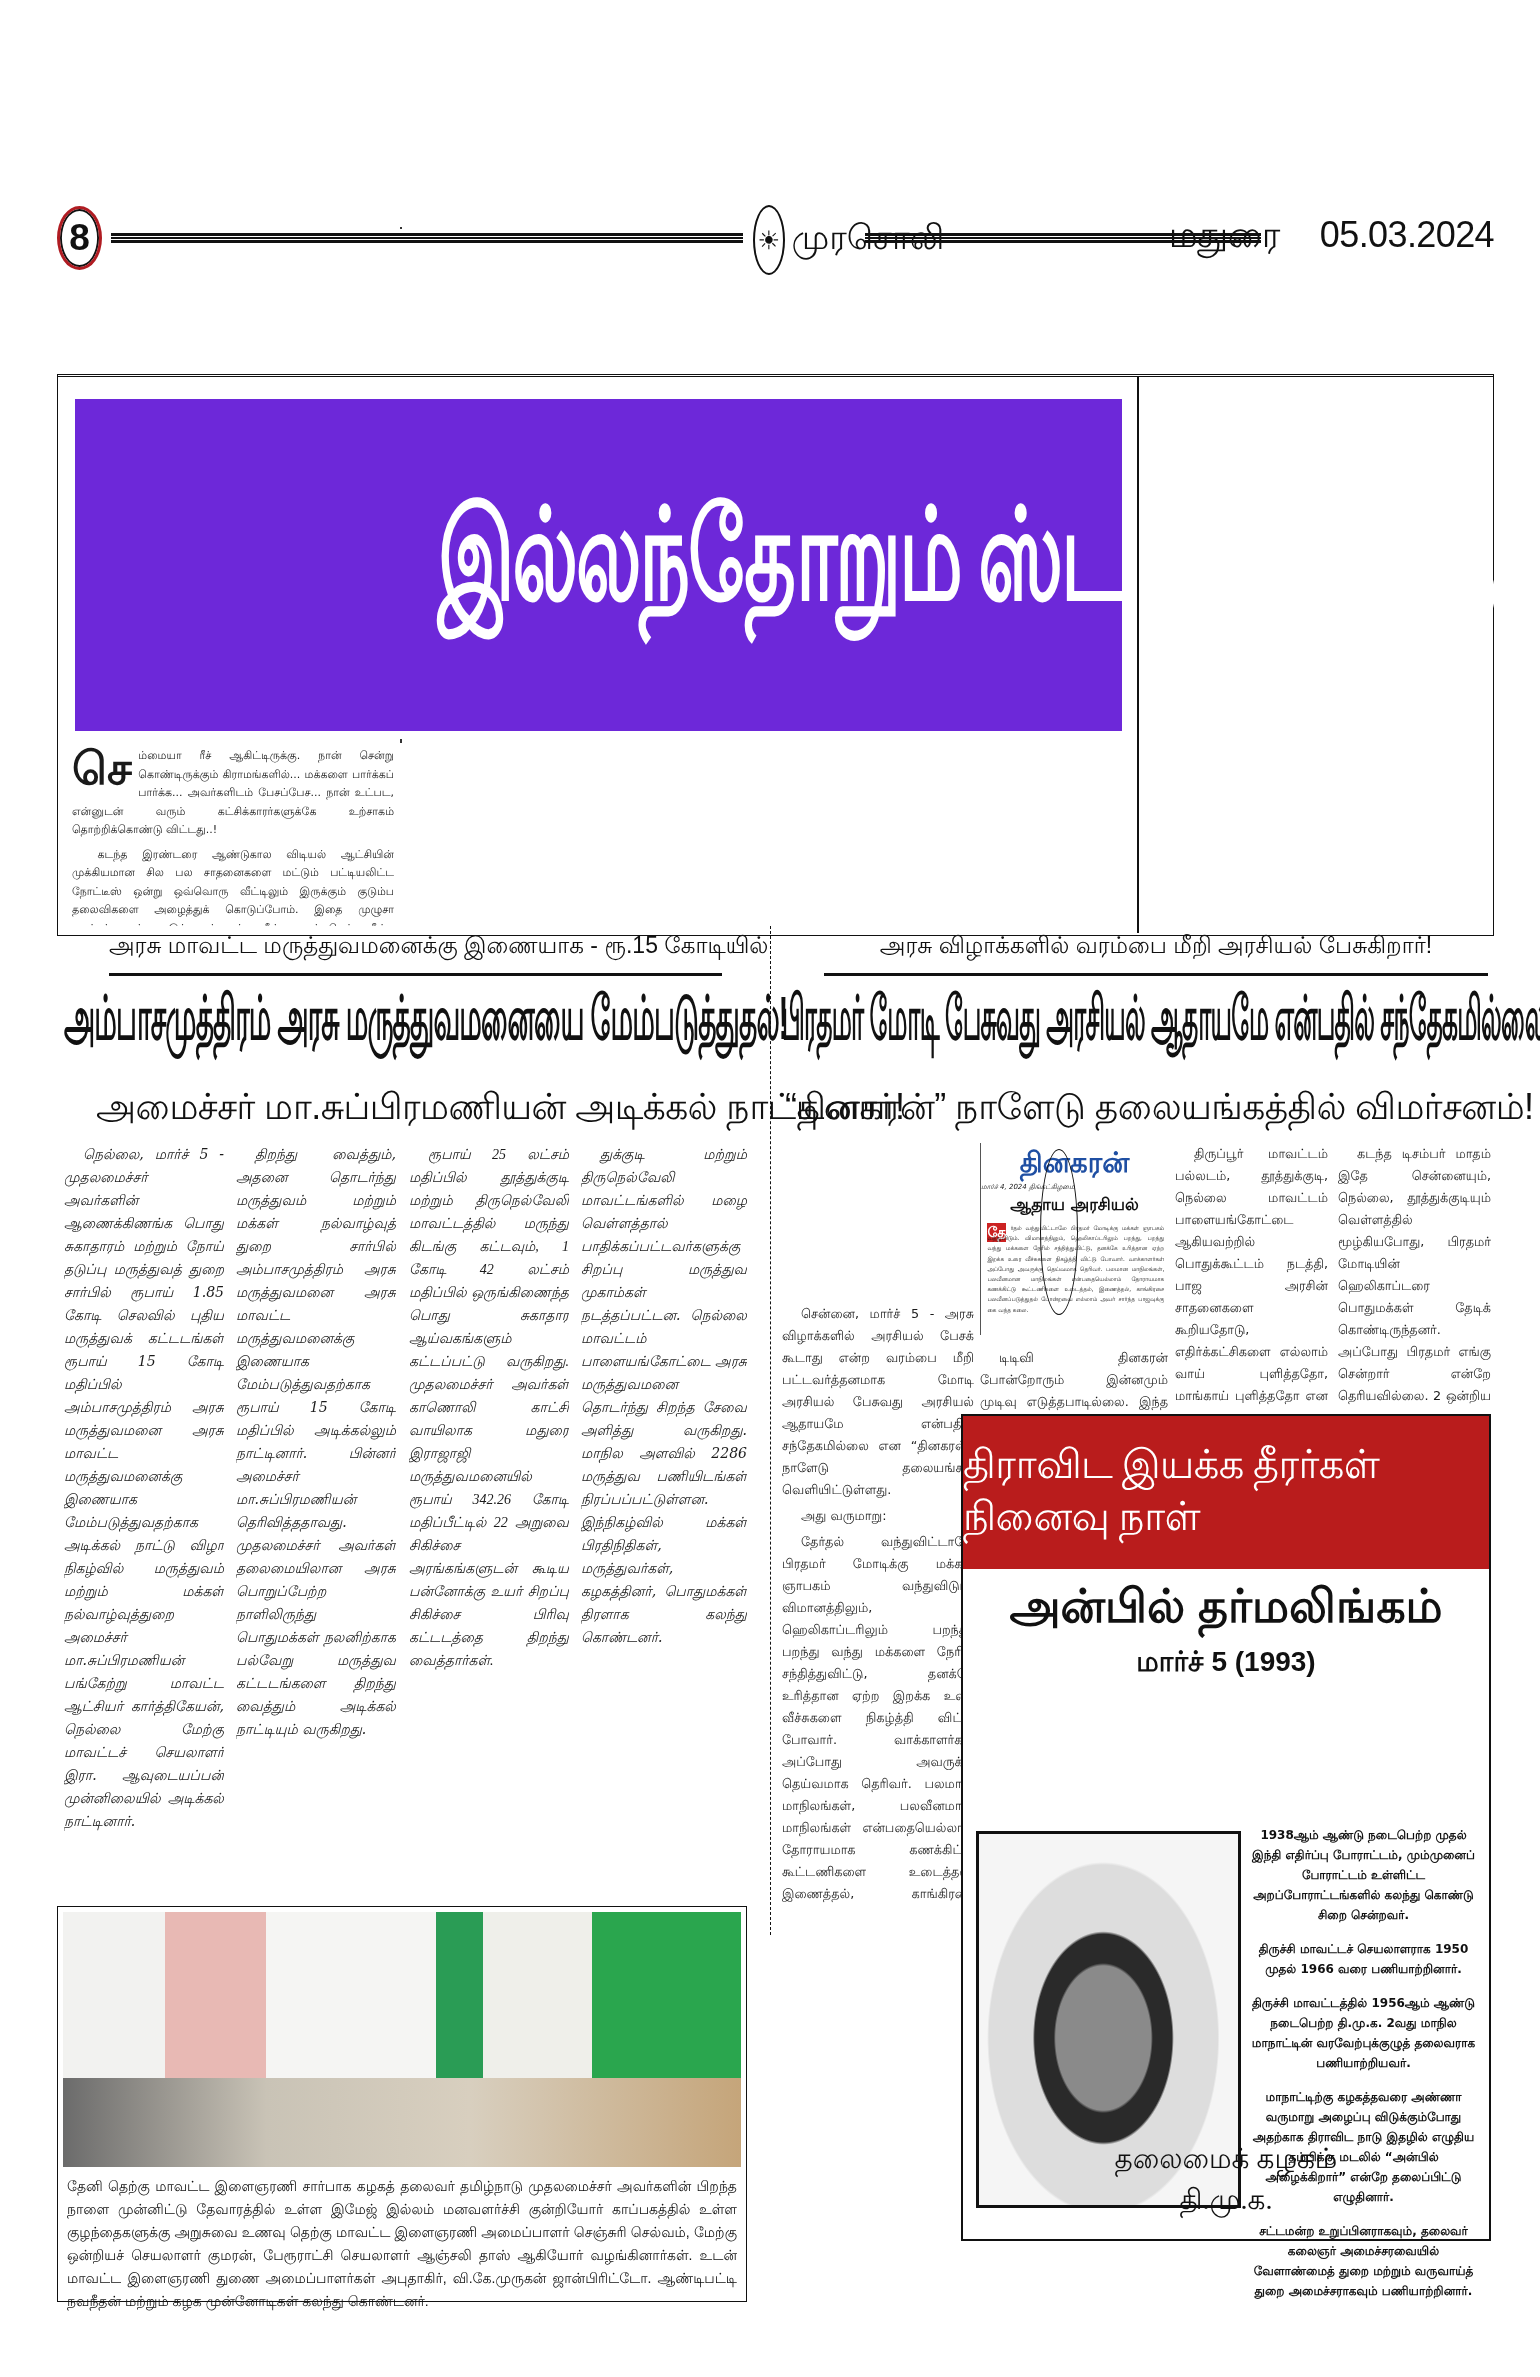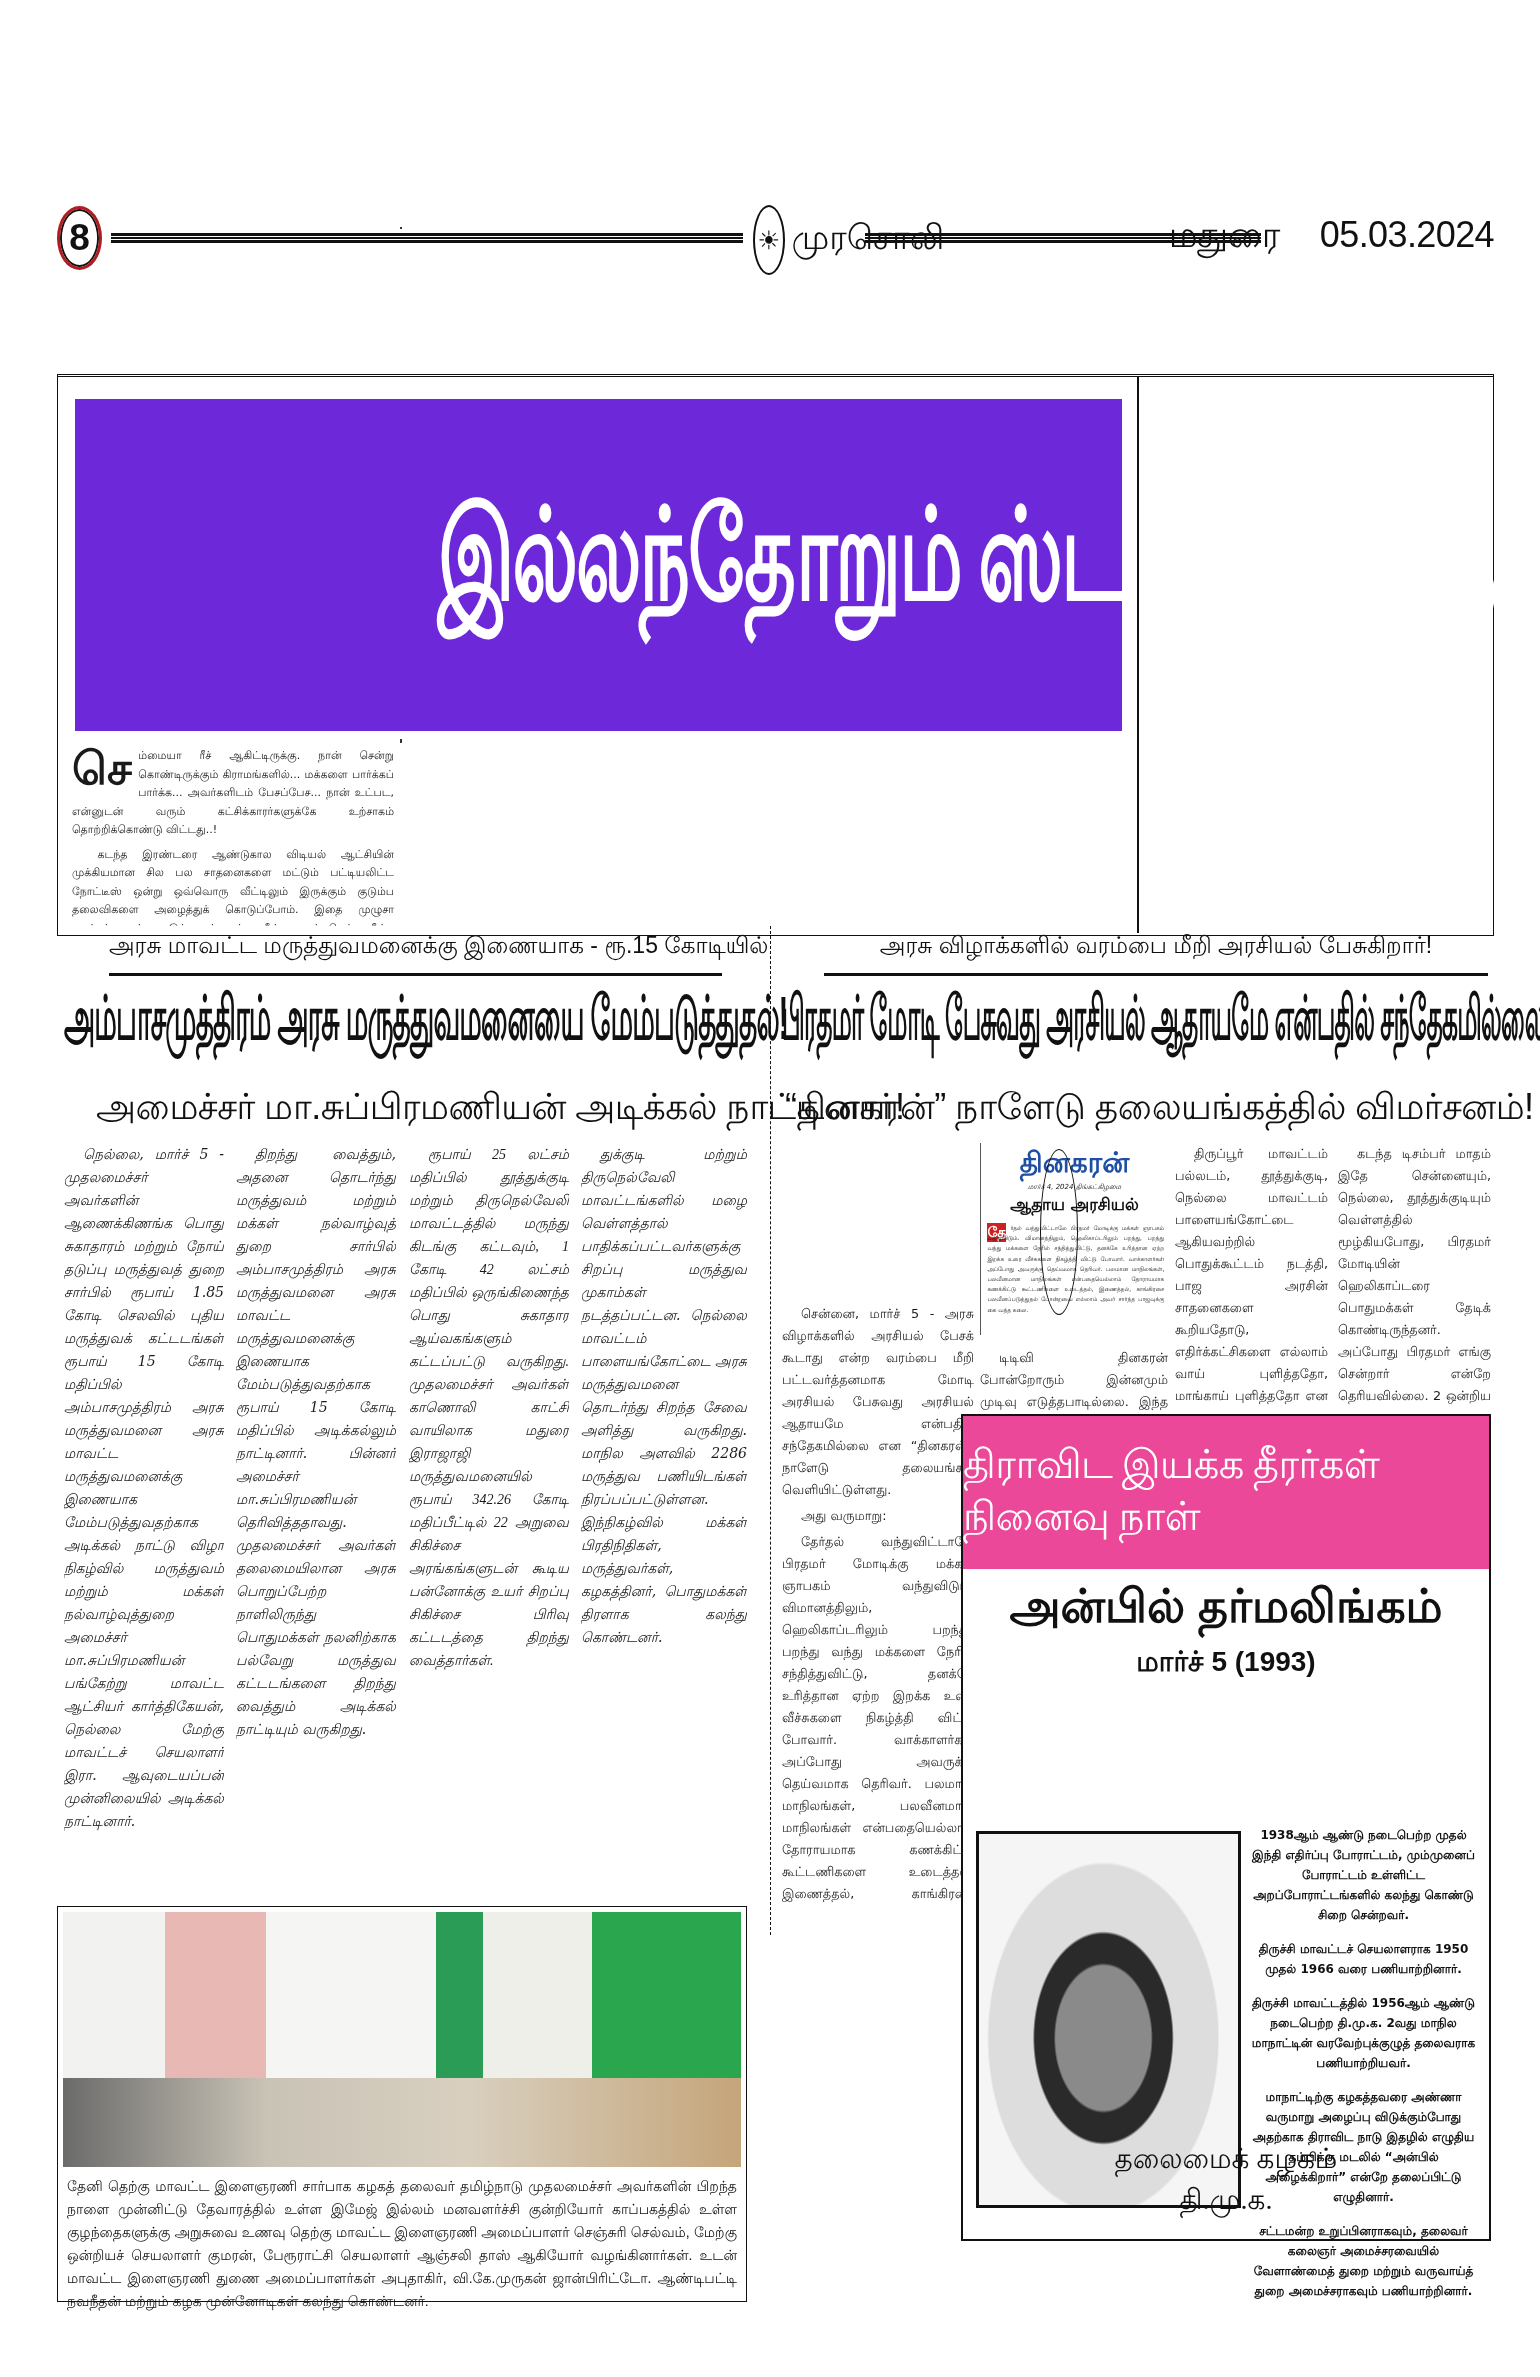--- a/index.html
+++ b/index.html
@@ -73,30 +73,30 @@
   .dash-sep { position:absolute; left: 770px; top: 926px; height: 1009px; border-left: 1.9px dashed #111; }
 
   .body-col { position:absolute; font: italic 14px/23px "DejaVu Serif", serif; text-align: justify; color:#1b1b1b; overflow:hidden; }
   .body-col p { text-indent: 19px; margin-bottom: 3.8px; }
   .body-col.sans { font: 15.3px/27px "DejaVu Sans", sans-serif; font-style: normal; }
 
   .clip {
     left: 837px; top: 1086px; width: 150px; height: 186px; border-left: 1.3px solid #555; background:#fff;
   }
   .clip .brand { position:absolute; left:0; right:0; top:3.8px; text-align:center; color:#1f4fa3; font: bold 28px "Liberation Sans", sans-serif; }
-  .clip .date { position:absolute; left:0; right:0; top:40px; text-align:center; font: italic 7px "DejaVu Sans", sans-serif; }
+  .clip .date { position:absolute; left:0; right:0; top:40px; font: italic 7px "DejaVu Sans", sans-serif; }
   .clip .ttl { position:absolute; left:0; right:0; top:52px; text-align:center; font: bold 16.6px "DejaVu Sans", sans-serif; }
   .clip .cap { position:absolute; left:6.4px; top:80px; width:19px; height:19px; background:#c22; color:#fff; font: bold 14px/19px "DejaVu Sans", sans-serif; text-align:center; }
   .clip .txt { position:absolute; left:6.4px; right:3.8px; top:80px; bottom:3.8px; font: 5.7px/10.2px "DejaVu Sans", sans-serif; text-indent: 23px; text-align: justify; overflow:hidden; }
   .clip .ring { position:absolute; left:59px; top:6.4px; width:38px; height:166px; border:1.3px solid #111; border-radius:50%; }
 
   .memorial {
     left: 961px; top: 1414px; width: 530px; height: 827px; border: 2.6px solid #111; background:#fff;
   }
-  .memorial .band { position:absolute; left:0; top:0; right:0; height: 153px; background:#ec4899; color:#fff; display:flex; align-items:center; justify-content:center; font: 40px "Liberation Serif", serif; letter-spacing:-0.6px; }
+  .memorial .band { position:absolute; left:0; top:0; right:0; height: 153px; background:#b91c1c; color:#fff; display:flex; align-items:center; justify-content:center; font: 40px "Liberation Serif", serif; letter-spacing:-0.6px; }
   .memorial .pname { position:absolute; left:0; right:0; top: 163px; text-align:center; font: bold 46px "Liberation Sans", sans-serif; }
   .memorial .pdate { position:absolute; left:0; right:0; top: 230px; text-align:center; font: bold 28px "Liberation Sans", sans-serif; }
   .memorial .mphoto {
     position:absolute; left: 12.8px; top: 415px; width: 265px; height: 377px; border: 3.2px solid #111;
     background: radial-gradient(ellipse at 48% 55%, #8a8a8a 0 25%, #2a2a2a 26% 36%, #ddd 37% 60%, #f5f5f5 61%);
     filter: grayscale(1);
   }
   .memorial .mtext { position:absolute; left: 284px; right: 9px; top: 409px; font: bold 12px/20px "DejaVu Sans", sans-serif; text-align:center; }
   .memorial .mtext p { margin-bottom: 14px; }
   .memorial .sign { position:absolute; left:0; right:0; bottom: 19px; text-align:center; font: 28px/41px "Liberation Serif", serif; }

